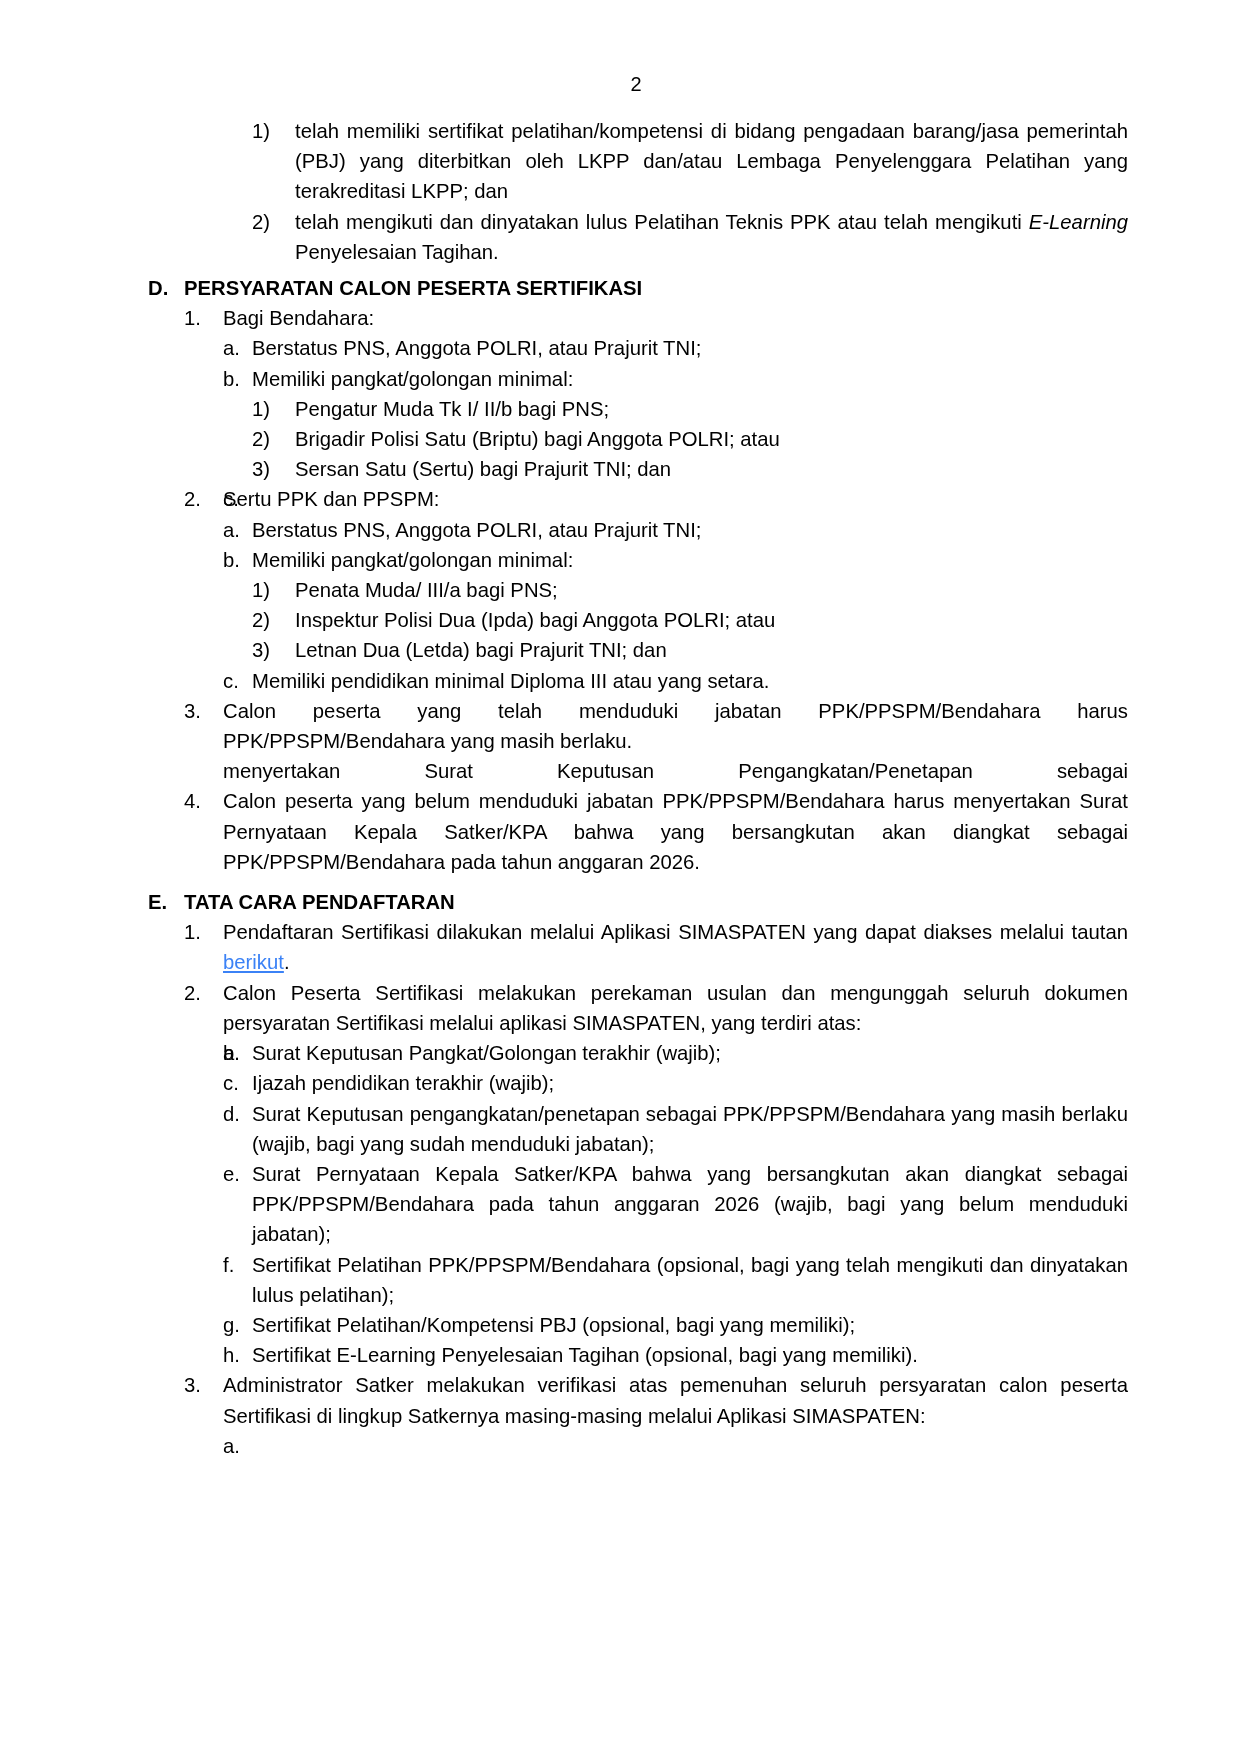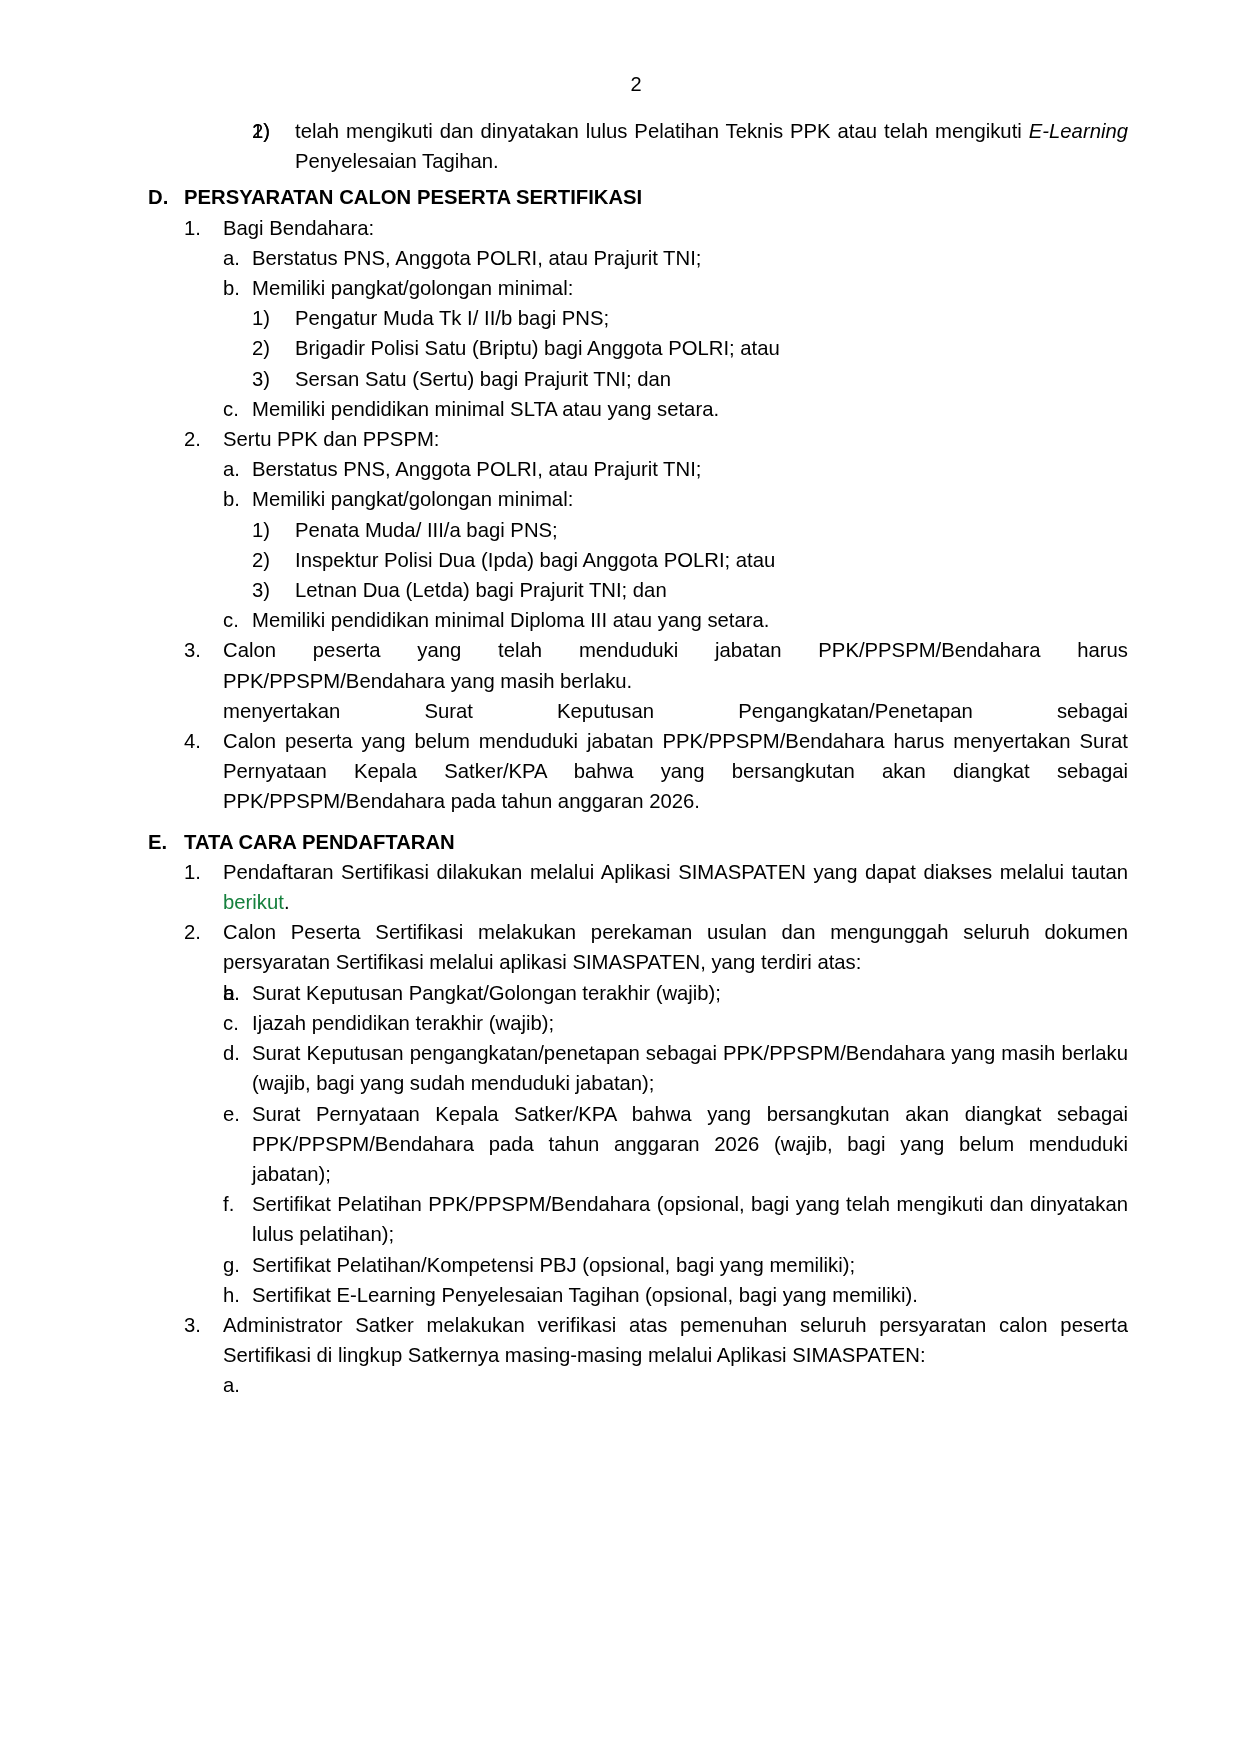--- a/index.html
+++ b/index.html
@@ -63,36 +63,38 @@
     
     .lvl2 { padding-left: 104px; }
     .lvl2 .marker { left: 75px; }
     
     .lvl3 { padding-left: 147px; }
     .lvl3 .marker { left: 104px; }
     
     .top-lvl { padding-left: 147px; }
     .top-lvl .marker { left: 104px; }
     .link {
-      color: #15803d;
+      color: #3b82f6;
+      text-decoration: underline;
       cursor: pointer;
     }
     .italic { font-style: italic; }
   </style>
 </head>
 <body>
 
 <div class="page">
 
   <div class="page-number">2</div>
 
   <div class="content">
 
     <div class="row top-lvl">
       <span class="marker">1)</span>
+      <span class="text">telah memiliki sertifikat pelatihan/kompetensi di bidang pengadaan barang/jasa pemerintah (PBJ) yang diterbitkan oleh LKPP dan/atau Lembaga Penyelenggara Pelatihan yang terakreditasi LKPP; dan</span>
     </div>
     <div class="row top-lvl">
       <span class="marker">2)</span>
       <span class="text"><span>telah mengikuti dan dinyatakan lulus Pelatihan Teknis PPK atau telah mengikuti </span><span class="italic">E-Learning</span><span> Penyelesaian Tagihan.</span></span>
     </div>
 
     <div class="row heading" style="margin-top:6px;">
       <span class="marker">D.</span>
       <span class="text">PERSYARATAN CALON PESERTA SERTIFIKASI</span>
     </div>
@@ -116,21 +118,20 @@
     <div class="row lvl3">
       <span class="marker">2)</span>
       <span class="text">Brigadir Polisi Satu (Briptu) bagi Anggota POLRI; atau</span>
     </div>
     <div class="row lvl3">
       <span class="marker">3)</span>
       <span class="text">Sersan Satu (Sertu) bagi Prajurit TNI; dan</span>
     </div>
     <div class="row lvl2">
       <span class="marker">c.</span>
-      <span class="text">Memiliki pendidikan minimal SLTA atau yang setara.</span>
     </div>
 
     <div class="row lvl1">
       <span class="marker">2.</span>
       <span class="text">Sertu PPK dan PPSPM:</span>
     </div>
     <div class="row lvl2">
       <span class="marker">a.</span>
       <span class="text">Berstatus PNS, Anggota POLRI, atau Prajurit TNI;</span>
     </div>

